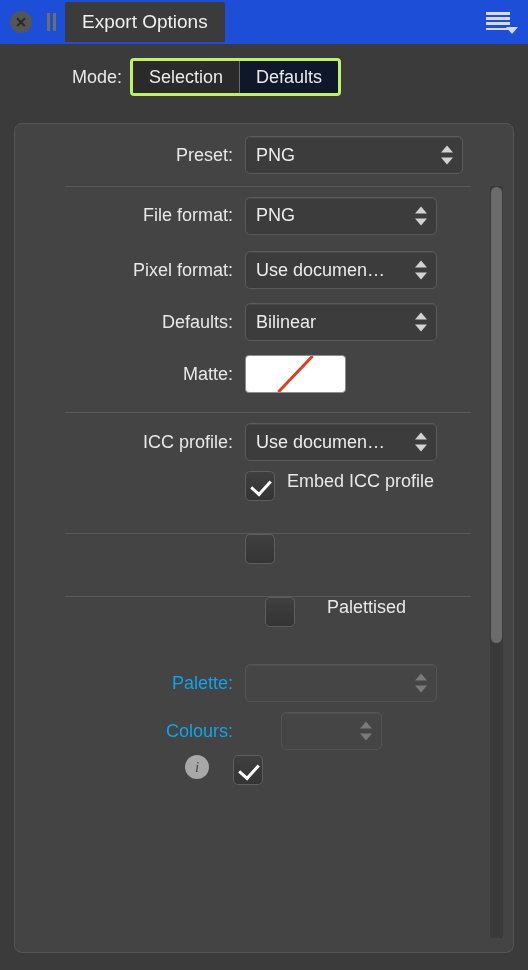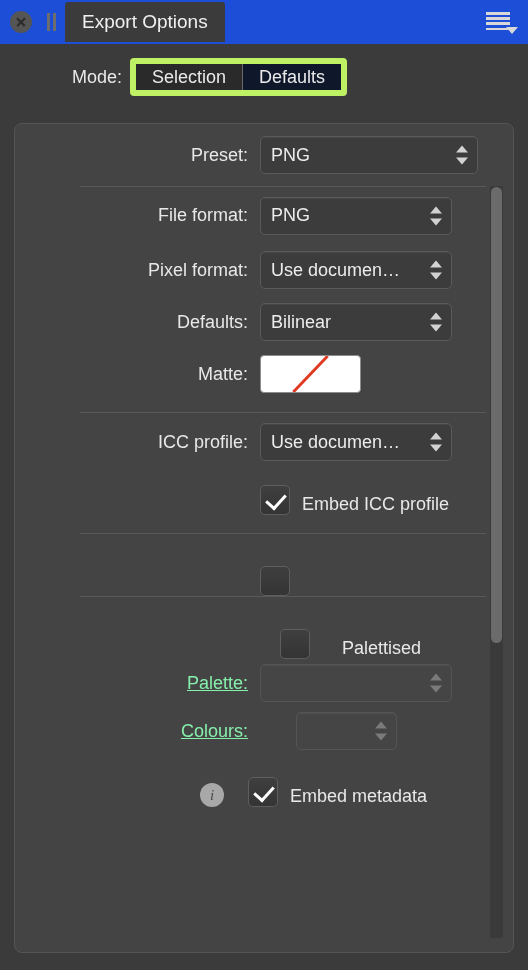--- a/index.html
+++ b/index.html
@@ -90,21 +90,21 @@
     display: flex; align-items: center;
     background: #3b3b3b;
   }
   .mode-label {
     width: 130px; text-align: right;
     color: #e8e8e8; font-size: 18px;
     padding-right: 8px;
   }
   .segmented {
     display: flex;
-    border: 6px solid #bef264;
+    border: 3px solid #bef264;
     border-radius: 4px;
     overflow: hidden;
     height: 38px;
   }
   .seg {
     display: flex; align-items: center; justify-content: center;
     padding: 0 16px;
     font-size: 18px;
     color: #eaeaea;
   }
@@ -115,37 +115,37 @@
   .panel {
     position: absolute;
     left: 14px; top: 123px;
     width: 500px; height: 830px;
     background: #444444;
     border: 1px solid #555555;
     border-radius: 8px;
     overflow: hidden;
   }
 
-  .rows { position: absolute; left: 15px; top: 0; right: 0; }
+  .rows { position: absolute; left: 0; top: 0; right: 0; }
 
   .row {
     display: flex;
     align-items: center;
     height: 52px;
     padding-left: 8px;
   }
   .lbl {
     width: 222px;
     text-align: right;
     color: #e8e8e8;
     font-size: 18px;
     padding-right: 12px;
     white-space: nowrap;
   }
-  .lbl.dim { color: #86efac; text-decoration: underline; }
+  .lbl.dim { color: #0ea5e9; }
 
   
   .combo {
     position: relative;
     height: 38px;
     background: #3c3c3c;
     border: 1px solid #5a5a5a;
     border-radius: 5px;
     display: flex; align-items: center;
     color: #ececec;
@@ -184,21 +184,21 @@
     background: #ffffff;
     border: 1px solid #8d8d8d;
     border-radius: 4px;
     position: relative;
     overflow: hidden;
   }
   .matte svg { display:block; width:100%; height:100%; }
 
   
   .chkrow {
-    display: flex; align-items: flex-end;
+    display: flex; align-items: flex-start;
     height: 52px;
     padding-left: 8px;
   }
   .chkpad { width: 222px; display: flex; justify-content: flex-end; padding-right: 12px; }
   .checkbox {
     width: 30px; height: 30px;
     border-radius: 5px;
     border: 1px solid #5e5e5e;
     background: linear-gradient(#3f3f3f,#343434);
     position: relative;
@@ -404,21 +404,20 @@
             <i class="dn"></i>
           </span>
       </div>
     </div>
 
     <div class="chkrow" style="height:52px;">
       <div class="chkpad" style="width:210px; align-items:center;">
         <div class="info-icon">i</div>
       </div>
       <div class="checkbox checked"></div>
-      <div class="chklabel">Embed metadata</div>
     </div>
 
   </div>
 
   <div class="scrollbar">
     <div class="scrollthumb"></div>
   </div>
 
 </div>
 

